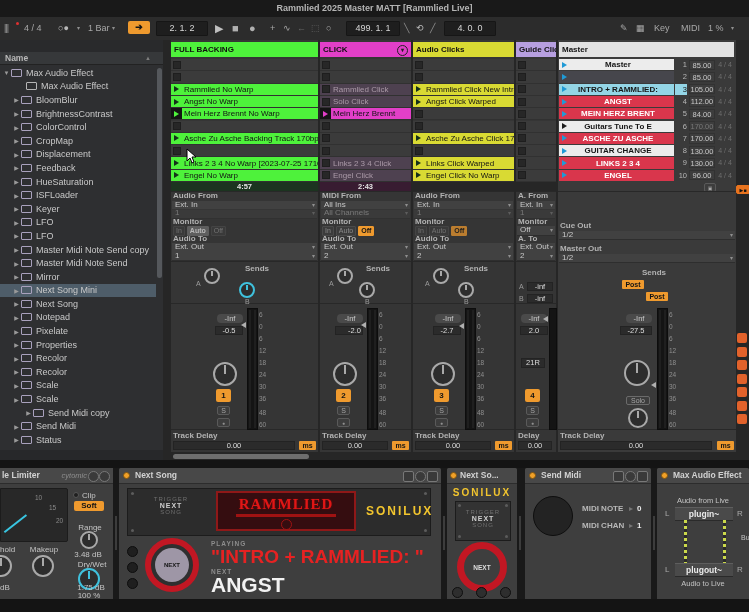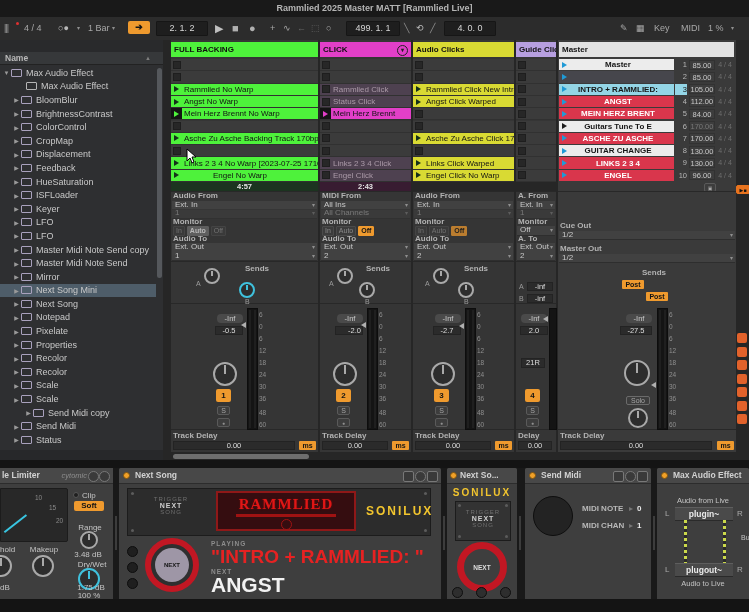--- a/index.html
+++ b/index.html
@@ -357,21 +357,21 @@
           <div class="cbtn">
             <div class="stopsq"></div>
           </div>
         </div>
         <div class="crow" style="top: 117.4px; background: rgb(78, 242, 59);">
           <div class="cbtn" style="background: rgb(78, 242, 59);">
             <div class="tri" style="border-left-color: rgb(20, 48, 26);"></div>
           </div>
           <div class="clabel">Links 2 3 4 No Warp [2023-07-25 17101</div>
         </div>
-        <div class="crow" style="top: 129.7px; background: rgb(78, 242, 59); gap: 29px;">
+        <div class="crow" style="top: 129.7px; background: rgb(78, 242, 59);">
           <div class="cbtn" style="background: rgb(78, 242, 59);">
             <div class="tri" style="border-left-color: rgb(20, 48, 26);"></div>
           </div>
           <div class="clabel">Engel No Warp</div>
         </div>
         <div class="timebar" style="background: rgb(28, 52, 32);">4:57</div>
         <div class="divline" style="top: 151px;"></div>
         <div class="divline" style="top: 221px;"></div>
         <div class="divline" style="top: 263px;"></div>
         <div class="divline" style="top: 389px;"></div>
@@ -434,21 +434,21 @@
         <div class="crow" style="top: 43.6px; background: rgb(78, 65, 80);">
           <div class="cbtn">
             <div class="stopsq"></div>
           </div>
           <div class="clabel" style="color: rgb(171, 154, 168);">Rammlied Click</div>
         </div>
         <div class="crow" style="top: 55.9px; background: rgb(78, 65, 80);">
           <div class="cbtn">
             <div class="stopsq"></div>
           </div>
-          <div class="clabel" style="color: rgb(171, 154, 168);">Status Click</div>
+          <div class="clabel" style="color: rgb(171, 154, 168);">Solo Click</div>
         </div>
         <div class="crow" style="top: 68.2px; background: rgb(226, 63, 200);">
           <div class="cbtn" style="background: rgb(20, 20, 20);">
             <div class="tri" style="border-left-color: rgb(226, 63, 200);"></div>
           </div>
           <div class="clabel">Mein Herz Brennt</div>
         </div>
         <div class="crow" style="top: 80.5px;">
           <div class="cbtn">
             <div class="stopsq"></div>

